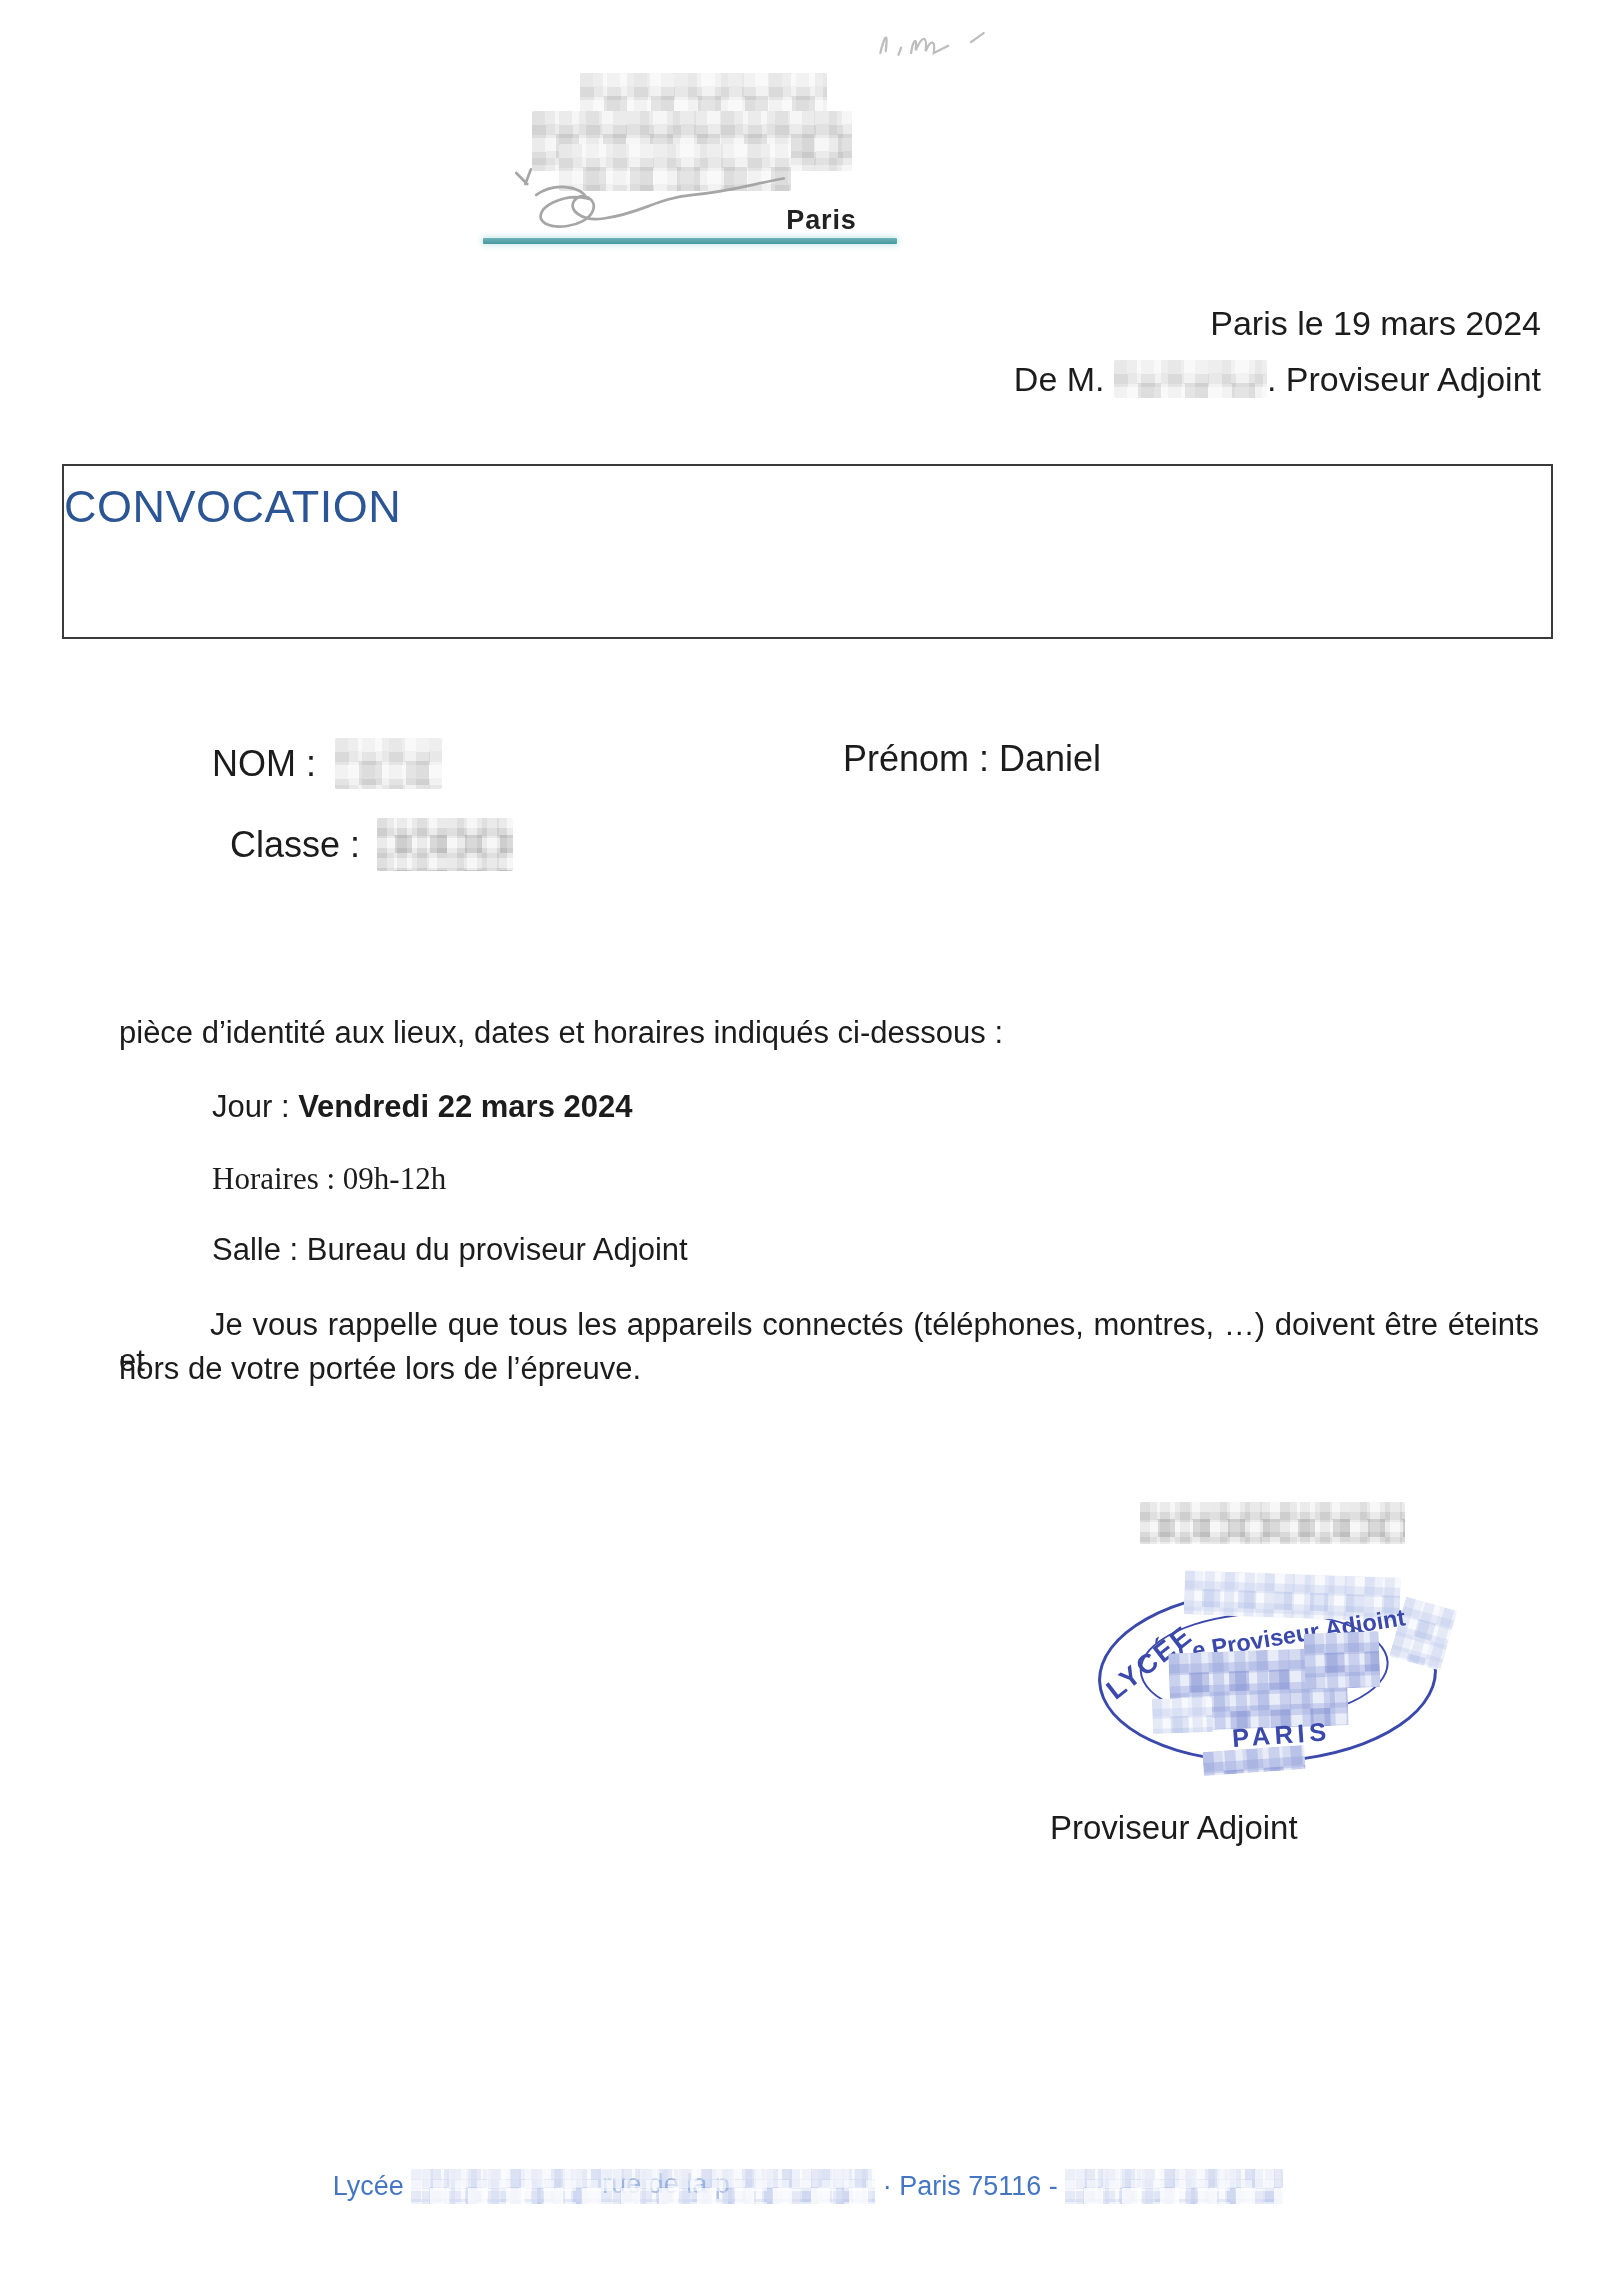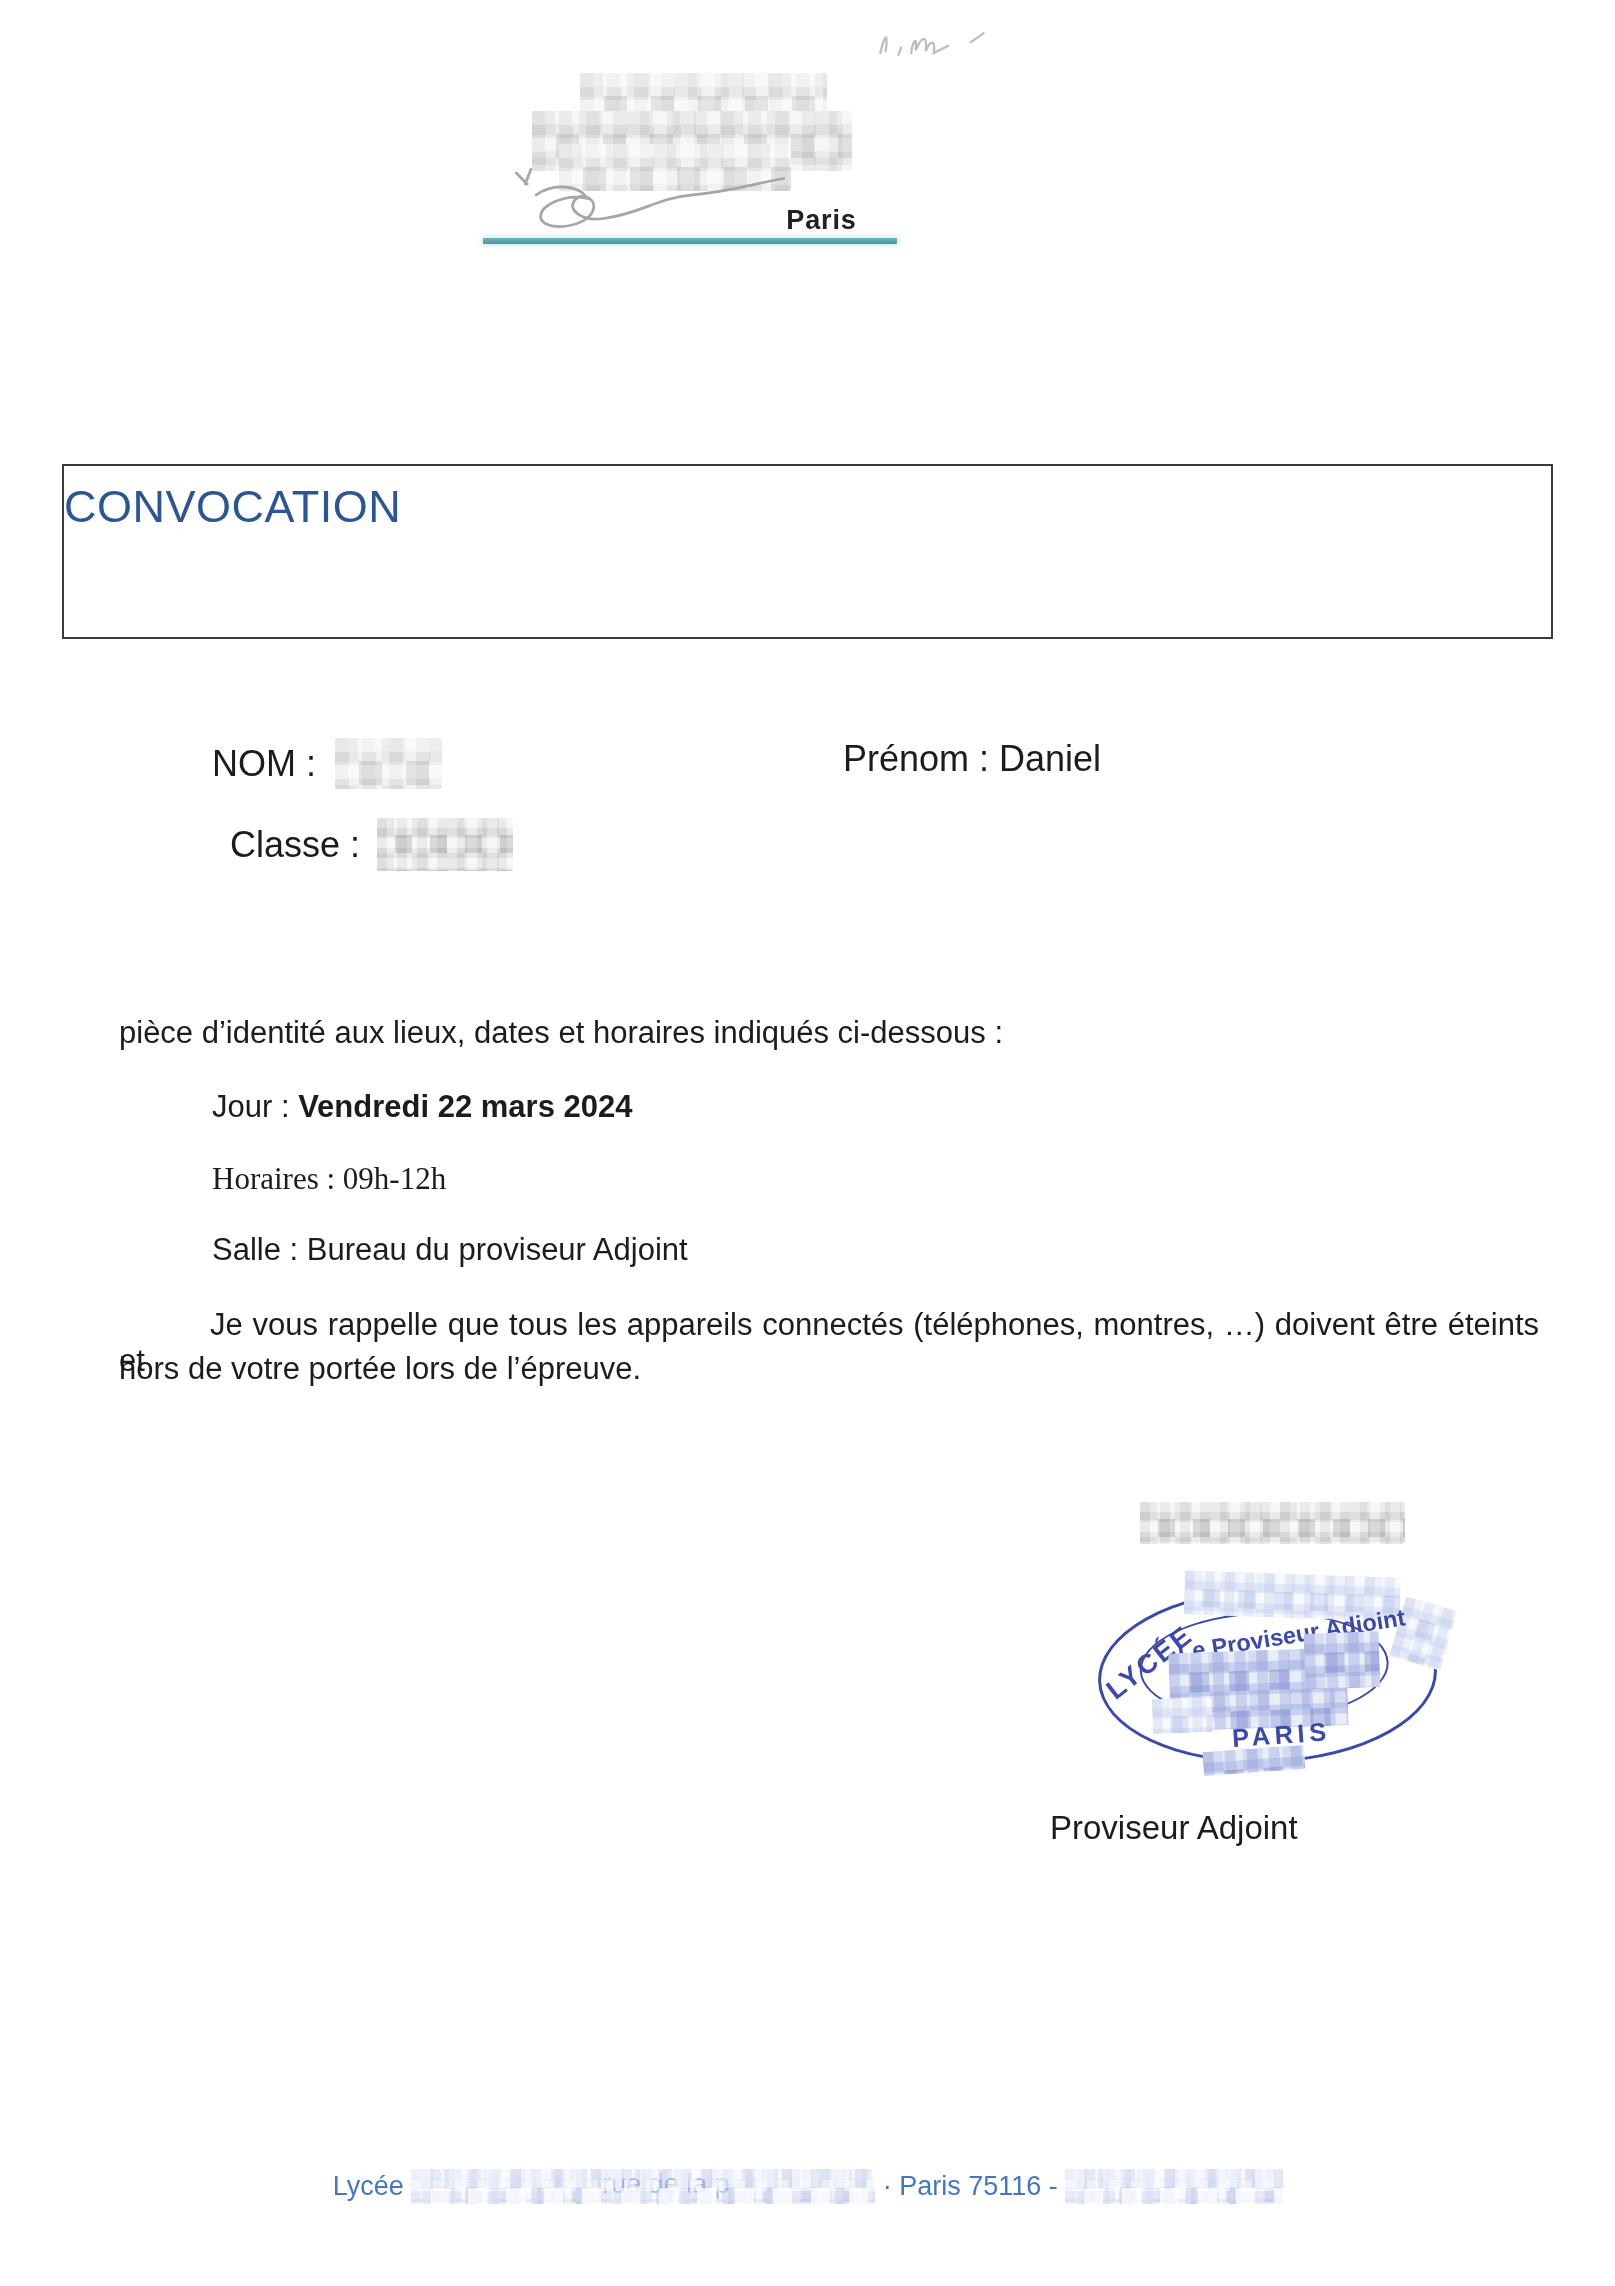--- a/index.html
+++ b/index.html
@@ -109,20 +109,24 @@
 
     <svg class="abs" style="left:36px;top:153px;" width="282" height="73" viewBox="0 0 310 80">
       <path d="M8 12 l12 12 M24 8 l-6 16 M30 36 C 50 22, 78 26, 86 40 C 60 34, 28 50, 36 64 C 44 76, 84 72, 92 54 C 98 40, 80 32, 72 42 C 64 52, 80 66, 104 62 C 148 56, 160 40, 202 36 C 244 32, 268 24, 302 18" stroke="#a6a6a6" fill="none" stroke-width="3" stroke-linecap="round"></path>
     </svg>
 
     <div class="abs logo-city" style="left:303px;top:196px;width:91px;text-align:center;">Paris</div>
 
     <div class="abs teal-rule" style="left:10px;top:229px;width:414px;height:6.4px;"></div>
   </div>
 
+  <div class="abs hdr-line" style="left:0;right:75px;top:304px;">Paris le 19 mars 2024</div>
+  <div class="abs hdr-line" style="left:0;right:75px;top:360px;">
+    <span>De M. </span><span class="mosaic light inline" style="width:153px;height:38px;"></span><span>. Proviseur Adjoint</span>
+  </div>
 
   <div class="abs notice-box" style="left:62px;top:464px;width:1491px;height:175px;">
     <div class="notice-title">CONVOCATION</div>
   </div>
 
   <div class="abs idline" style="left:212px;top:738px;">
     <span>NOM :</span>
     <span class="mosaic light inline" style="width:107px;height:51px;margin-left:9px;vertical-align:-12.7px;"></span>
   </div>
   <div class="abs idline" style="left:843px;top:738px;">Prénom : Daniel</div>

